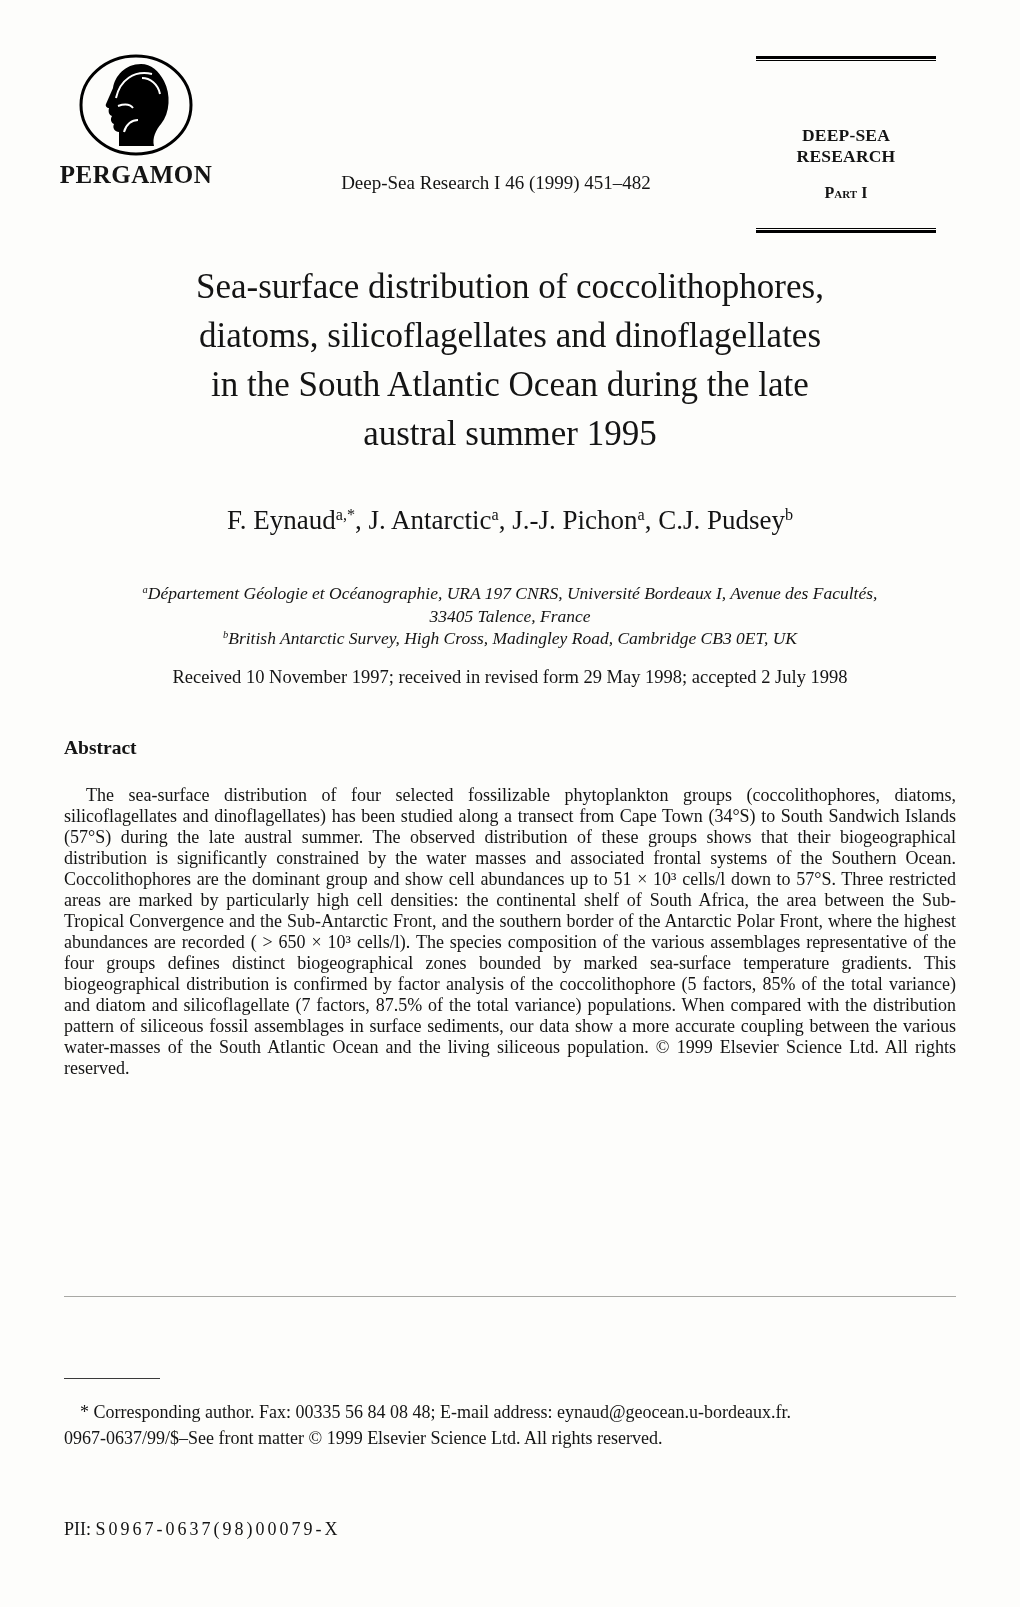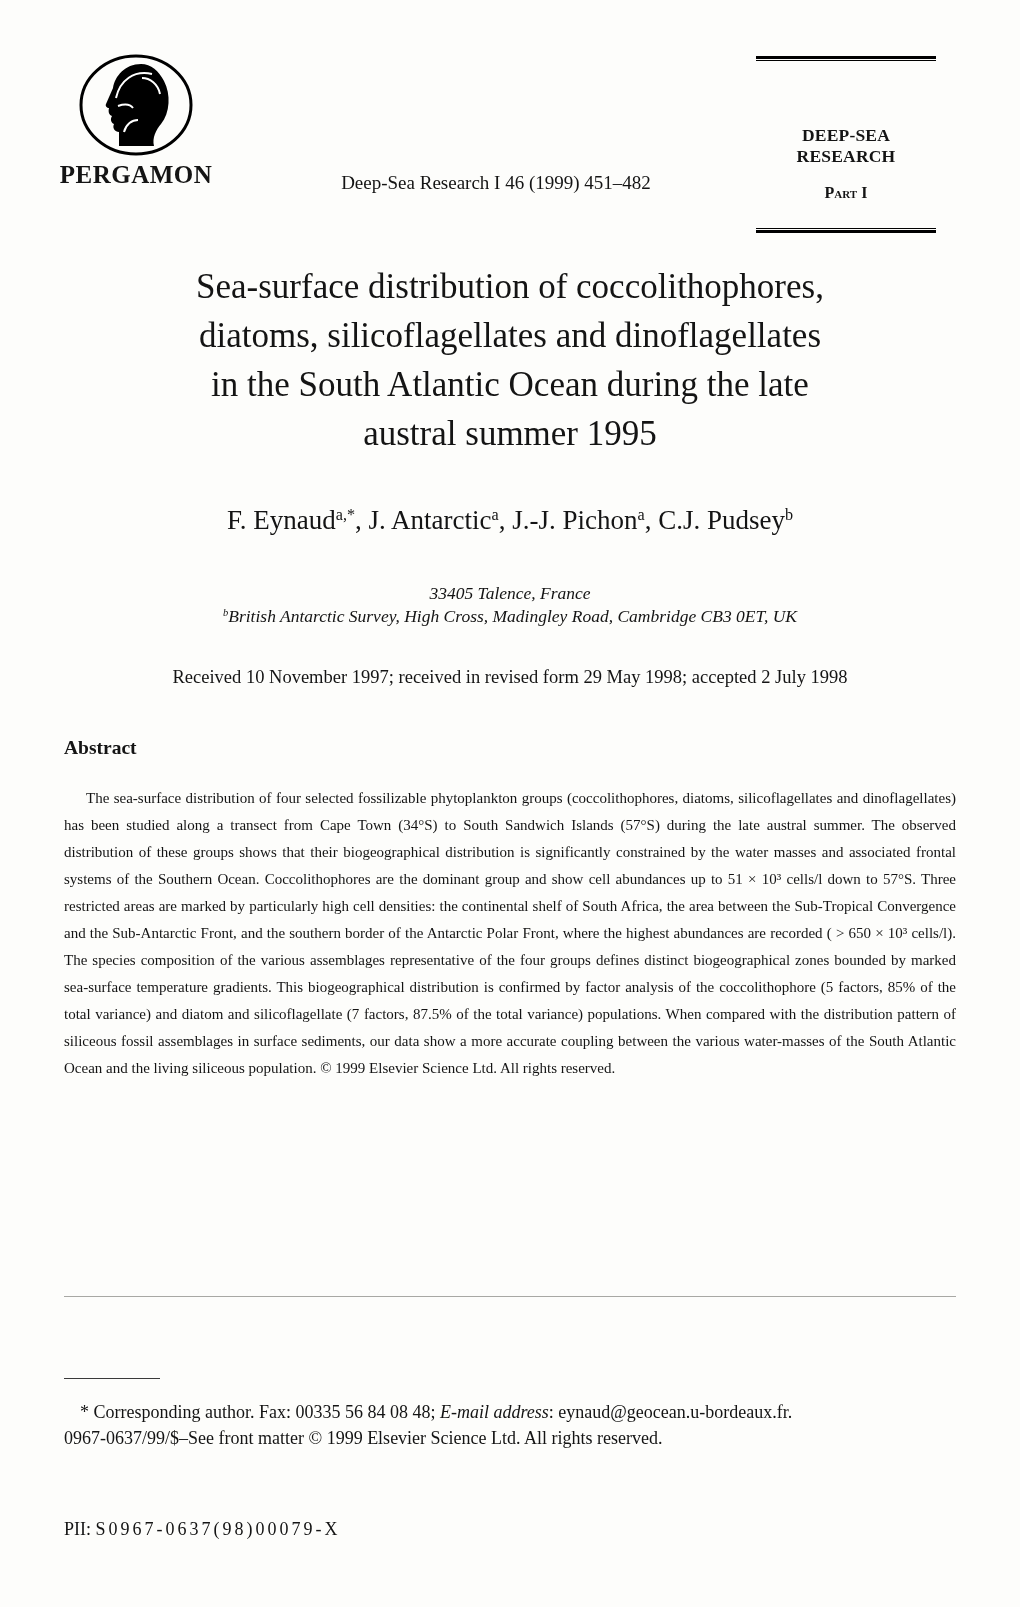--- a/index.html
+++ b/index.html
@@ -36,21 +36,21 @@
   .affiliations {
     position:absolute; top:582px; left:60px; right:60px;
     text-align:center; font-style:italic; font-size:17.5px; line-height:22.5px;
   }
   .received { position:absolute; top:667px; left:0; right:0; text-align:center; font-size:18.5px; }
 
   
   .abstract-heading { position:absolute; top:737px; left:64px; font-size:19.5px; font-weight:bold; }
   .abstract-text {
     position:absolute; top:785px; left:64px; right:64px;
-    font-size:15px; line-height:27px;
+    font-size:18px; line-height:21px;
     text-align:justify; text-indent:22px;
   }
   .section-divider { position:absolute; top:1296px; left:64px; right:64px; border-top:1px solid #a8a8a4; }
 
   
   .footnote-rule { position:absolute; top:1378px; left:64px; width:96px; border-top:1.5px solid #3a3a3a; }
   .footnote { position:absolute; top:1402px; left:64px; right:64px; font-size:18px; text-indent:16px; }
   .front-matter { position:absolute; top:1428px; left:64px; right:64px; font-size:18px; }
   .pii { position:absolute; top:1519px; left:64px; font-size:18px; }
   .pii-value { letter-spacing:3px; }
@@ -84,30 +84,31 @@
   </div>
 
   <h1 class="title">Sea-surface distribution of coccolithophores,
 diatoms, silicoflagellates and dinoflagellates
 in the South Atlantic Ocean during the late
 austral summer 1995</h1>
 
   <div class="authors"><span>F. Eynaud</span><sup>a,*</sup><span>, J. Antarctic</span><sup>a</sup><span>, J.-J. Pichon</span><sup>a</sup><span>, C.J. Pudsey</span><sup>b</sup></div>
 
   <div class="affiliations">
+    <div><sup>a</sup><span>Département Géologie et Océanographie, URA 197 CNRS, Université Bordeaux I, Avenue des Facultés,</span></div>
     <div>33405 Talence, France</div>
     <div><sup>b</sup><span>British Antarctic Survey, High Cross, Madingley Road, Cambridge CB3 0ET, UK</span></div>
   </div>
 
   <div class="received">Received 10 November 1997; received in revised form 29 May 1998; accepted 2 July 1998</div>
 
   <div class="abstract-heading">Abstract</div>
   <p class="abstract-text">The sea-surface distribution of four selected fossilizable phytoplankton groups (coccolithophores, diatoms, silicoflagellates and dinoflagellates) has been studied along a transect from Cape Town (34°S) to South Sandwich Islands (57°S) during the late austral summer. The observed distribution of these groups shows that their biogeographical distribution is significantly constrained by the water masses and associated frontal systems of the Southern Ocean. Coccolithophores are the dominant group and show cell abundances up to 51 × 10³ cells/l down to 57°S. Three restricted areas are marked by particularly high cell densities: the continental shelf of South Africa, the area between the Sub-Tropical Convergence and the Sub-Antarctic Front, and the southern border of the Antarctic Polar Front, where the highest abundances are recorded ( &gt; 650 × 10³ cells/l). The species composition of the various assemblages representative of the four groups defines distinct biogeographical zones bounded by marked sea-surface temperature gradients. This biogeographical distribution is confirmed by factor analysis of the coccolithophore (5 factors, 85% of the total variance) and diatom and silicoflagellate (7 factors, 87.5% of the total variance) populations. When compared with the distribution pattern of siliceous fossil assemblages in surface sediments, our data show a more accurate coupling between the various water-masses of the South Atlantic Ocean and the living siliceous population. © 1999 Elsevier Science Ltd. All rights reserved.</p>
 
   <div class="section-divider"></div>
 
   <div class="footnote-rule"></div>
-  <div class="footnote"><span>* Corresponding author. Fax: 00335 56 84 08 48; </span><span style="font-style: italic;">E-mail address</span><span>: eynaud@geocean.u-bordeaux.fr.</span></div>
+  <div class="footnote"><span>* Corresponding author. Fax: 00335 56 84 08 48; </span><span style="">E-mail address</span><span>: eynaud@geocean.u-bordeaux.fr.</span></div>
 
   <div class="front-matter">0967-0637/99/$–See front matter © 1999 Elsevier Science Ltd. All rights reserved.</div>
   <div class="pii"><span>PII:</span> <span class="pii-value">S0967-0637(98)00079-X</span></div>
 
 </div>
 
 </body></html>

